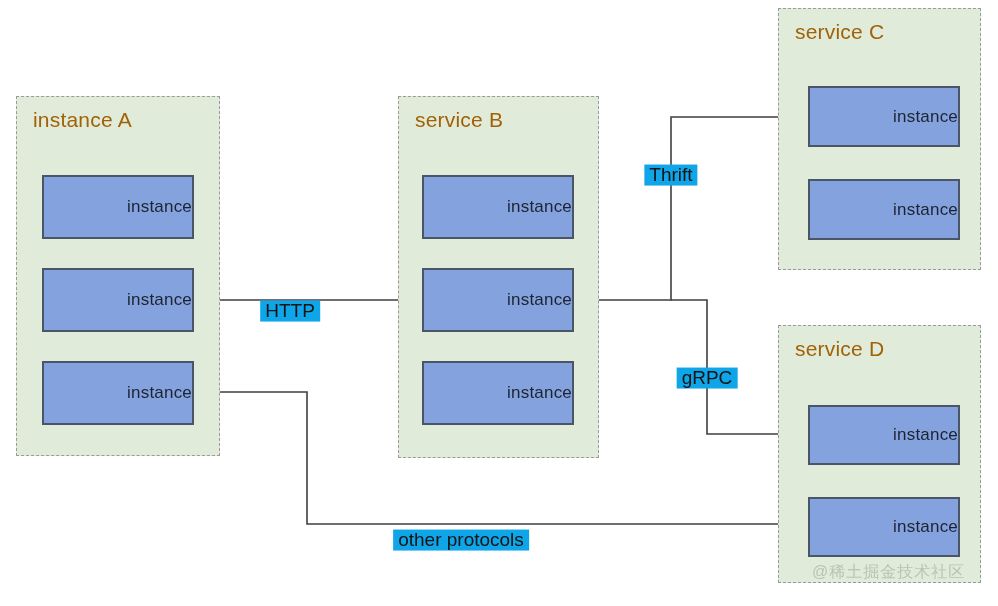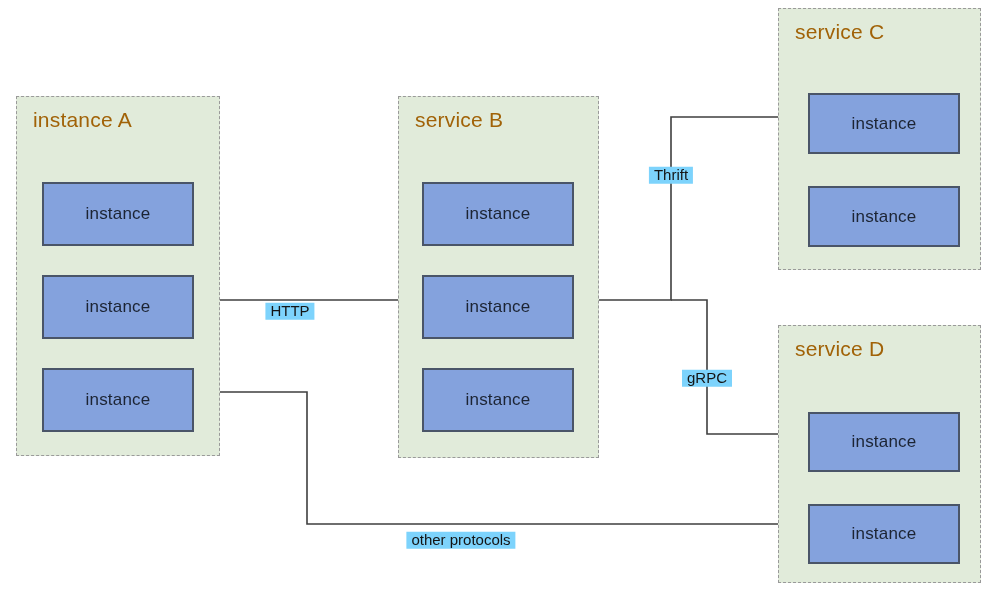--- a/index.html
+++ b/index.html
@@ -32,41 +32,40 @@
     letter-spacing: 0.2px;
     white-space: nowrap;
   }
   .instance-box {
     position: absolute;
     background: #84a2dd;
     border: 2px solid #0f172a;
     box-sizing: border-box;
     display: flex;
     align-items: center;
-    justify-content: center;
-    margin-top: 7px;
+    justify-content: flex-end;
   }
   .instance-label {
     font-size: 17px;
     color: #1c2433;
     letter-spacing: 0.2px;
   }
   #edges {
     position: absolute;
     left: 0;
     top: 0;
     width: 998px;
     height: 606px;
     pointer-events: none;
   }
   .edge-label {
     position: absolute;
-    font-size: 15px;
+    font-size: 19px;
     color: #141414;
-    background: #7dd3fc;
+    background: #0ea5e9;
     padding: 0 5px;
     white-space: nowrap;
     transform: translate(-50%, -50%);
     line-height: 1.1;
   }
   .watermark {
     position: absolute;
     font-size: 16px;
     color: #b9c4b3;
     white-space: nowrap;
@@ -137,14 +136,15 @@
       </div>
     </div>
 
   <div id="edge-labels">
       <div class="edge-label" style="left: 290px; top: 297px; margin-top: 14px;">HTTP</div>
       <div class="edge-label" style="left: 671px; top: 175px;">Thrift</div>
       <div class="edge-label" style="left: 707px; top: 378px;">gRPC</div>
       <div class="edge-label" style="left: 461px; top: 540px;">other protocols</div>
     </div>
 
+  <div class="watermark" style="left: 812px; top: 562px;">@稀土掘金技术社区</div>
 
 </div>
 
 </body></html>

